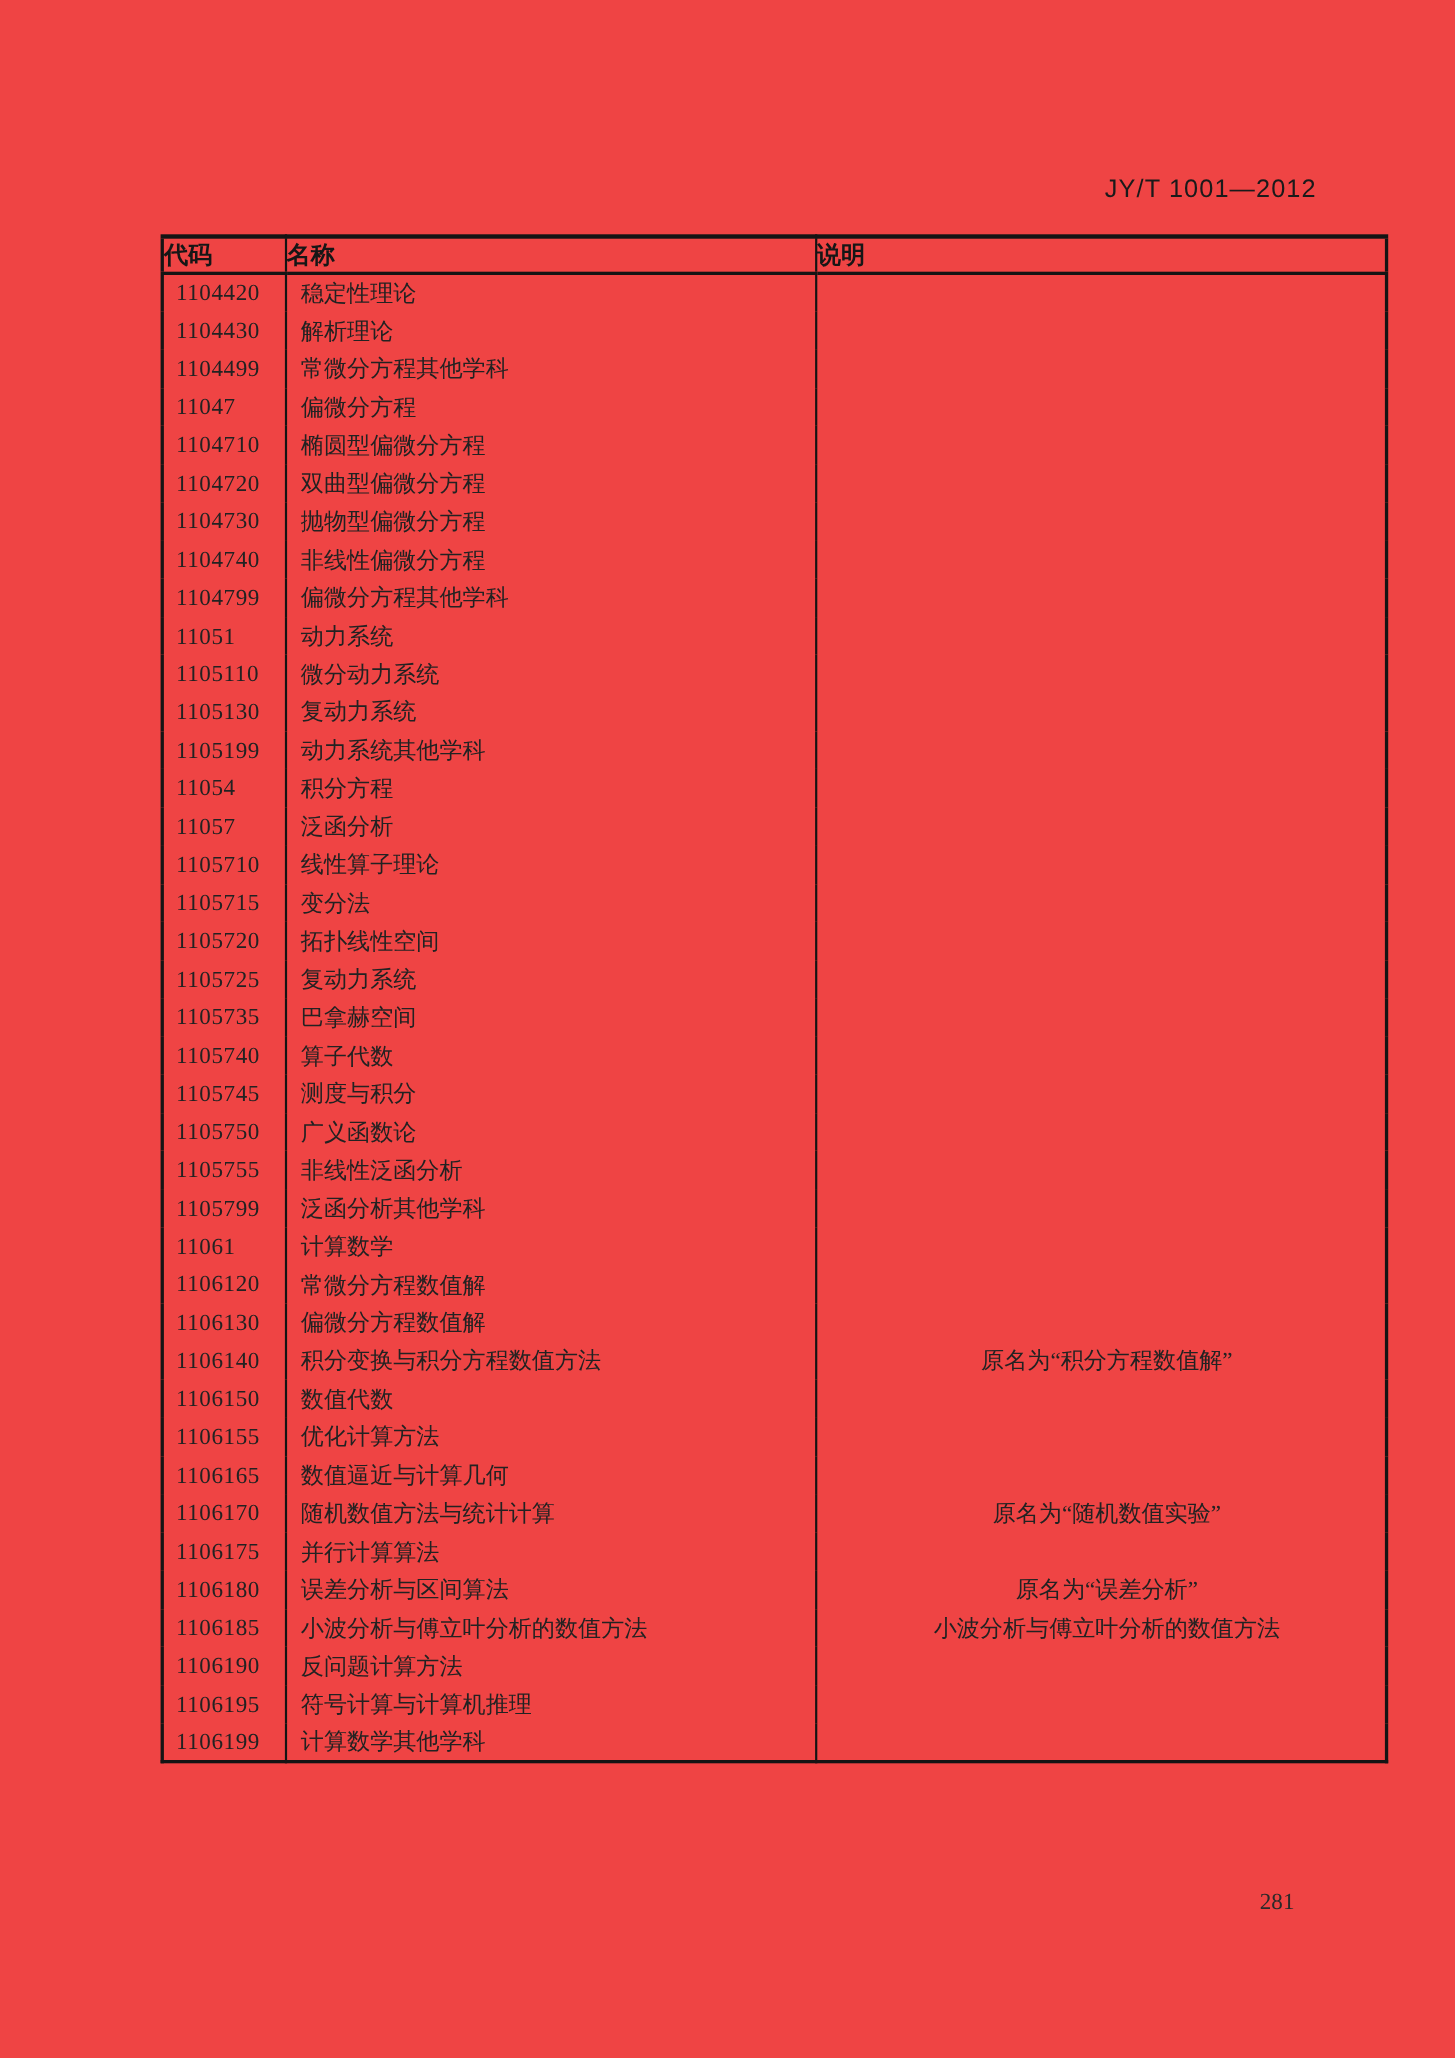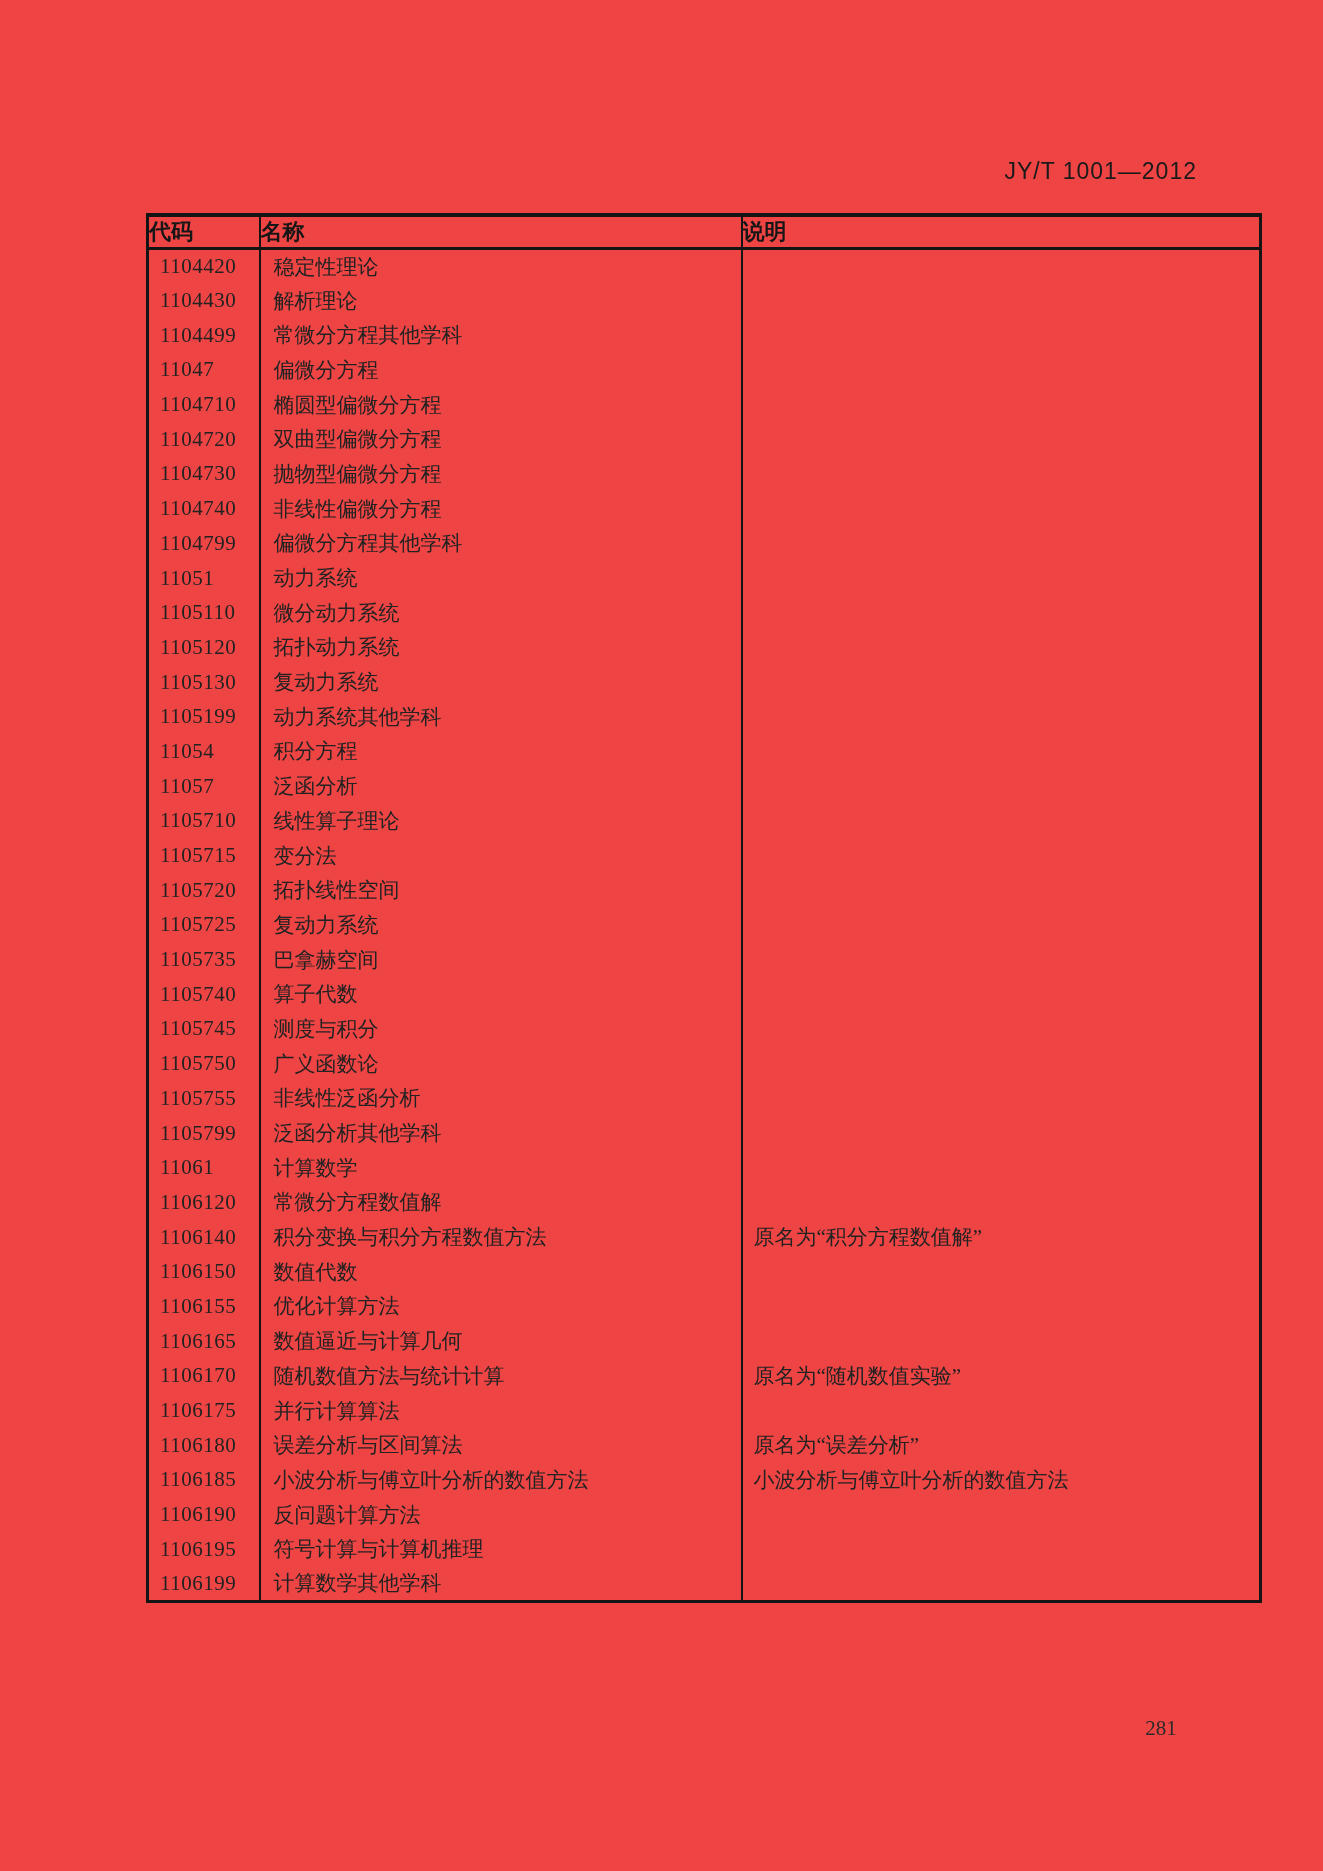--- a/index.html
+++ b/index.html
@@ -26,21 +26,21 @@
     position:absolute;
     left:146px; top:213px;
     width:1041px;
     border-collapse:collapse;
     table-layout:fixed;
     border:3px solid #141414;
     border-top-width:4px;
   }
   .col-code { width:112px; }
   .col-name { width:482px; }
-  .col-desc { width:519px; }
+  .col-desc { width:519px;text-align:center; }
   table.class-table th {
     height:30px;
     font-size:22px;
     font-weight:bold;
     text-align:left;
     vertical-align:middle;
     border-bottom:3px solid #141414;
     color:#161616;
     font-family:Liberation Mono, monospace;
   }
@@ -144,25 +144,20 @@
     <td class="col-name">动力系统</td>
     <td class="col-desc"></td>
   </tr>
 
   <tr>
     <td class="col-code">1105110</td>
     <td class="col-name">微分动力系统</td>
     <td class="col-desc"></td>
   </tr>
 
-  <tr>
-    <td class="col-code">1105120</td>
-    <td class="col-name">拓扑动力系统</td>
-    <td class="col-desc"></td>
-  </tr>
 
   <tr>
     <td class="col-code">1105130</td>
     <td class="col-name">复动力系统</td>
     <td class="col-desc"></td>
   </tr>
 
   <tr>
     <td class="col-code">1105199</td>
     <td class="col-name">动力系统其他学科</td>
@@ -247,20 +242,25 @@
     <td class="col-name">计算数学</td>
     <td class="col-desc"></td>
   </tr>
 
   <tr>
     <td class="col-code">1106120</td>
     <td class="col-name">常微分方程数值解</td>
     <td class="col-desc"></td>
   </tr>
 
+  <tr>
+    <td class="col-code">1106130</td>
+    <td class="col-name">偏微分方程数值解</td>
+    <td class="col-desc"></td>
+  </tr>
 
   <tr>
     <td class="col-code">1106140</td>
     <td class="col-name">积分变换与积分方程数值方法</td>
     <td class="col-desc">原名为“积分方程数值解”</td>
   </tr>
 
   <tr>
     <td class="col-code">1106150</td>
     <td class="col-name">数值代数</td>

